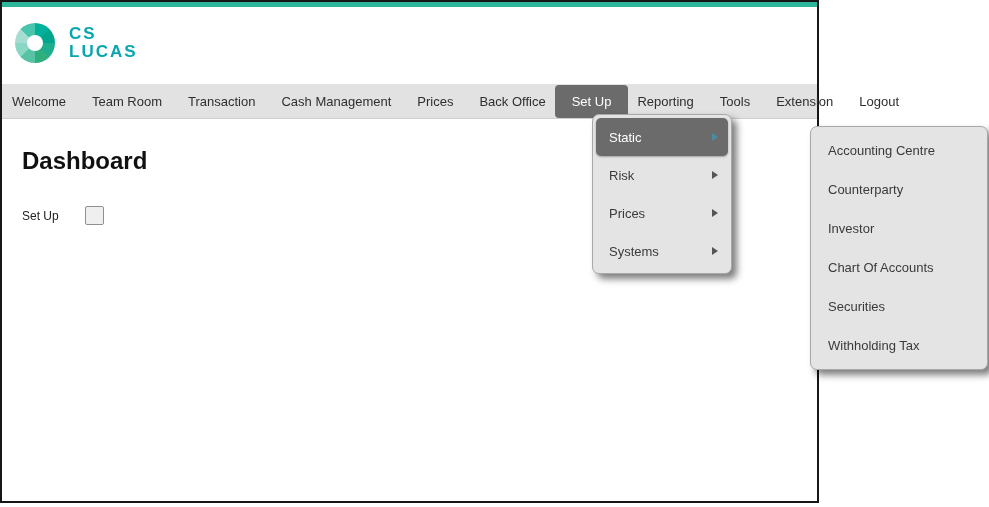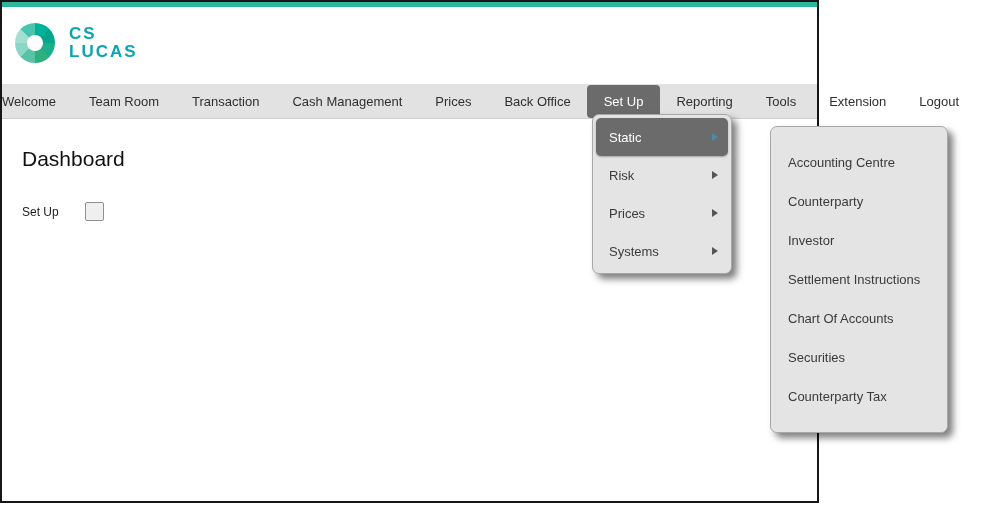--- a/index.html
+++ b/index.html
@@ -8,33 +8,33 @@
   .topbar{height:5px;background:#2eb69a;}
   
   .header{height:77px;position:relative;background:#fff;}
   .logo{position:absolute;left:13px;top:16px;display:flex;align-items:center;}
   .logo-donut{width:40px;height:40px;border-radius:50%;
     background:conic-gradient(#00b09a 0 45deg,#00a68c 45deg 90deg,#1fae8d 90deg 135deg,#2fae7e 135deg 180deg,#57c3a4 180deg 225deg,#8bd7c6 225deg 270deg,#a5ded0 270deg 315deg,#49c5ad 315deg 360deg);
     position:relative;}
   .logo-donut::after{content:"";position:absolute;left:12px;top:12px;width:16px;height:16px;border-radius:50%;background:#ffffff;}
   .logo-text{margin-left:14px;color:#0aa6b0;font-weight:800;font-size:17px;line-height:18px;letter-spacing:2px;}
   
-  .nav{height:34px;background:#e2e2e2;border-bottom:1px solid #cfcfcf;display:flex;align-items:center;gap:33px;font-size:13px;color:#2f2f2f;white-space:nowrap;}
+  .nav{height:34px;background:#e2e2e2;border-bottom:1px solid #cfcfcf;display:flex;align-items:center;gap:26px;padding-left:10px;font-size:13px;color:#2f2f2f;white-space:nowrap;}
   .nav-item{cursor:default;}
   .nav-item.active{background:#6b6b6b;color:#ffffff;border-radius:4px;padding:9px 17px;margin:0 -17px;}
   
   .content{position:relative;}
-  .page-title{margin:28px 0 0 20px;font-size:21px;font-weight:400;color:#111111;}
+  .page-title{margin:28px 0 0 20px;font-size:24px;font-weight:700;color:#111111;}
   .setup-row{display:flex;align-items:center;margin:31px 0 0 20px;}
   .setup-label{font-size:12px;color:#222222;margin-right:26px;}
   .setup-box{width:17px;height:17px;background:#efefef;border:1px solid #909090;border-radius:2px;}
   
   .panel{position:absolute;background:#e4e4e4;border:1px solid #a8a8a8;border-radius:7px;box-shadow:5px 5px 7px rgba(0,0,0,0.5);box-sizing:border-box;}
   .panel1{left:592px;top:114px;width:140px;padding:3px 0;}
-  .panel2{left:770px;top:126px;width:178px;padding:16px 0;}
+  .panel2{left:810px;top:126px;width:178px;padding:4px 0;}
   .mrow{height:38px;margin:0 3px;padding:0 10px 0 13px;display:flex;align-items:center;justify-content:space-between;font-size:13px;color:#3a3a3a;border-radius:5px;cursor:default;}
   .panel2 .mrow{height:39px;padding-left:14px;}
   .mrow.active{background:#6b6b6b;color:#ffffff;box-shadow:0 1px 2px rgba(0,0,0,0.3);}
   .arrow{width:0;height:0;border-top:4px solid transparent;border-bottom:4px solid transparent;border-left:6px solid #555555;}
   .mrow.active .arrow{border-left-color:#4b8ca0;}
 </style>
 </head>
 <body>
 
 <div class="frame">
@@ -96,24 +96,21 @@
   <div class="mrow">
     <span>Accounting Centre</span>
   </div>
   <div class="mrow">
     <span>Counterparty</span>
   </div>
   <div class="mrow">
     <span>Investor</span>
   </div>
   <div class="mrow">
-    <span>Settlement Instructions</span>
-  </div>
-  <div class="mrow">
     <span>Chart Of Accounts</span>
   </div>
   <div class="mrow">
     <span>Securities</span>
   </div>
   <div class="mrow">
-    <span>Counterparty Tax</span>
+    <span>Withholding Tax</span>
   </div>
 </div>
 
 </body></html>

